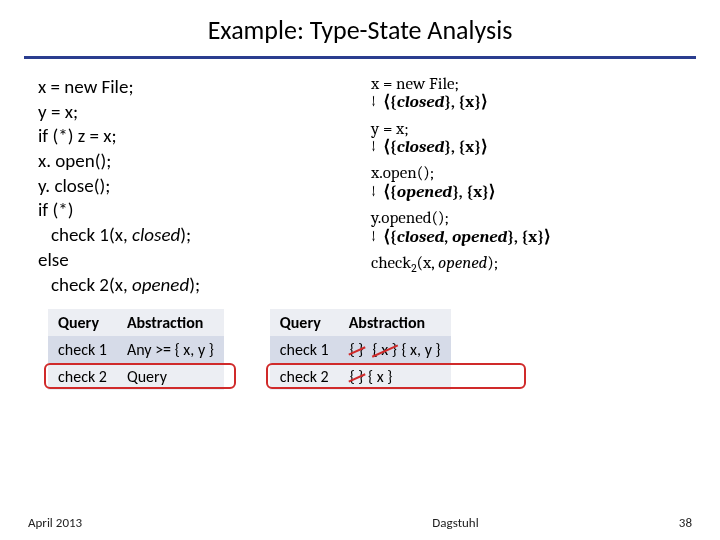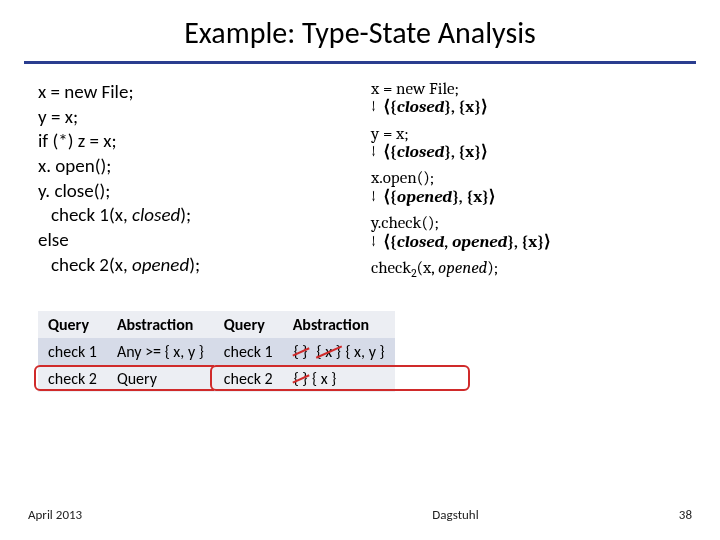--- a/index.html
+++ b/index.html
@@ -3,39 +3,39 @@
 <meta charset="utf-8">
 <style>
   * { box-sizing: border-box; margin: 0; padding: 0; }
   body {
     width: 720px; height: 540px;
     font-family: "Calibri", "Segoe UI", Arial, sans-serif;
     background: #fff; color: #000; position: relative;
     overflow: hidden;
   }
   .title {
-    text-align: center; font-size: 30px; font-weight: 400;
+    text-align: center; font-size: 26px; font-weight: 400;
     padding-top: 14px; padding-bottom: 10px;
   }
   .title-rule {
     border: none; border-top: 3px solid #2a3d8f;
     margin: 0 24px 16px 24px;
   }
   .columns { display: flex; padding: 0 38px; gap: 22px; }
   .col { flex: 1; }
   .code { font-size: 19px; line-height: 1.3; }
   .code .ln { display: block; white-space: pre; }
   .code .it { font-style: italic; }
   .trace { font-size: 17px; line-height: 1.08; font-family: "Cambria", Georgia, serif; }
   .trace .st { white-space: pre; }
   .trace .arrow-line { white-space: pre; font-weight: bold; }
   .trace sub { font-size: 0.68em; }
   .trace .it { font-style: italic; }
 
-  .tables { display: flex; padding: 0 38px; margin-top: 30px; }
+  .tables { display: flex; padding: 0 48px; gap: 46px; margin-top: 12px; }
   .tbl-wrap { position: relative; }
   table.qa { border-collapse: collapse; font-size: 16px; }
   table.qa th, table.qa td { padding: 4px 10px; text-align: left; }
   table.qa th { background: #eceef3; font-weight: 700; }
   table.qa tr:nth-child(even) td { background: #d6dbe8; }
   table.qa tr:nth-child(odd) td { background: #eceef3; }
   table.qa td.q { font-weight: 400; }
   .red-box {
     position: absolute; border: 2.5px solid #d02a2a; border-radius: 6px;
     pointer-events: none;
@@ -44,55 +44,56 @@
   .red-box.b2 { left: -4px; top: 54px; width: 260px; height: 26px; }
 
   .strike-wrap { position: relative; display: inline-block; padding: 0 1px; }
   .strike-wrap .ov {
     position: absolute; left: -1px; right: -1px; top: 50%; height: 0;
     border-top: 2.5px solid #d02a2a; transform: rotate(-24deg);
     transform-origin: center; pointer-events: none;
   }
 
   .footer {
-    position: absolute; left: 0; right: 0; bottom: 18px;
+    position: absolute; left: 0; right: 0; bottom: 10px;
     display: flex; justify-content: space-between;
     padding: 0 28px; font-size: 13px; color: #222;
   }
   .footer .venue { margin-left: 150px; text-align: center; }
 </style>
 </head>
 <body>
 
 <div class="title">Example: Type-State Analysis</div>
 <hr class="title-rule">
 
 <div class="columns">
   <div class="col code">
     <span class="ln">x = new File;</span>
     <span class="ln">y = x;</span>
     <span class="ln">if (*) z = x;</span>
     <span class="ln">x. open();</span>
     <span class="ln">y. close();</span>
+    <span class="ln">if (*)</span>
     <span class="ln"><span>   check 1(x, </span><span class="it">closed</span><span>);</span></span>
     <span class="ln">else</span>
     <span class="ln"><span>   check 2(x, </span><span class="it">opened</span><span>);</span></span>
   </div>
 
   <div class="col trace">
     <div class="st">x = new File;</div>
     <div class="arrow-line"><span>↓  ⟨{</span><span class="it">closed</span><span>}, {x}⟩</span></div>
     <div style="height:8px"></div>
     <div class="st">y = x;</div>
     <div class="arrow-line"><span>↓  ⟨{</span><span class="it">closed</span><span>}, {x}⟩</span></div>
     <div style="height:8px"></div>
     <div class="st">x.open();</div>
     <div class="arrow-line"><span>↓  ⟨{</span><span class="it">opened</span><span>}, {x}⟩</span></div>
     <div style="height:8px"></div>
-    <div class="st">y.check();</div>
+    <div class="st">y.opened();</div>
     <div class="arrow-line"><span>↓  ⟨{</span><span class="it">closed</span><span>, </span><span class="it">opened</span><span>}, {x}⟩</span></div>
     <div style="height:8px"></div>
     <div class="st"><span>check</span><sub>2</sub><span>(x, </span><span class="it">opened</span><span>);</span></div>
   </div>
 </div>
 
 <div class="tables">
   <div class="tbl-wrap">
     <table class="qa">
       <tbody>

